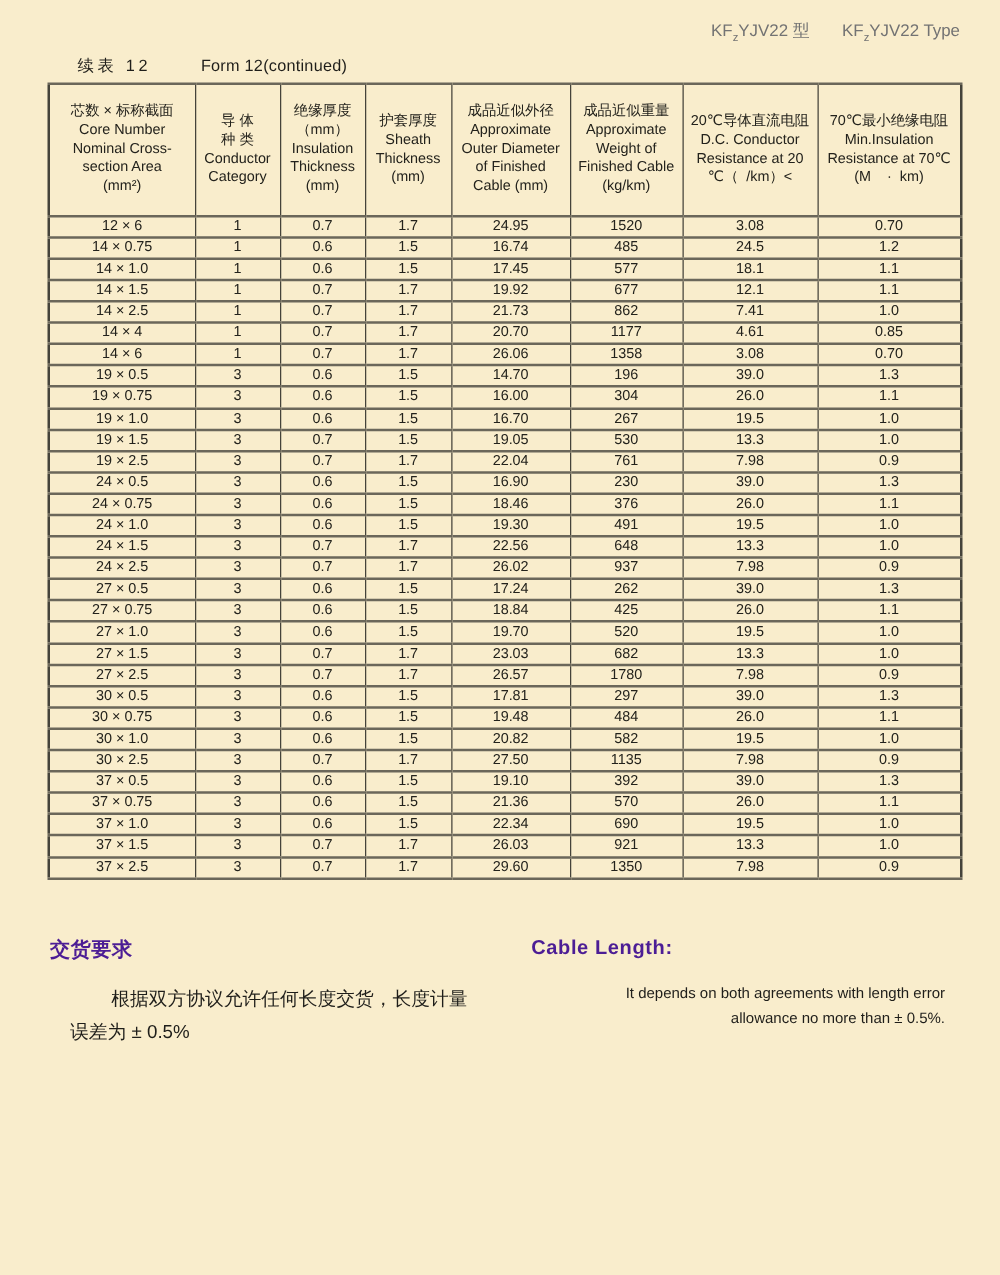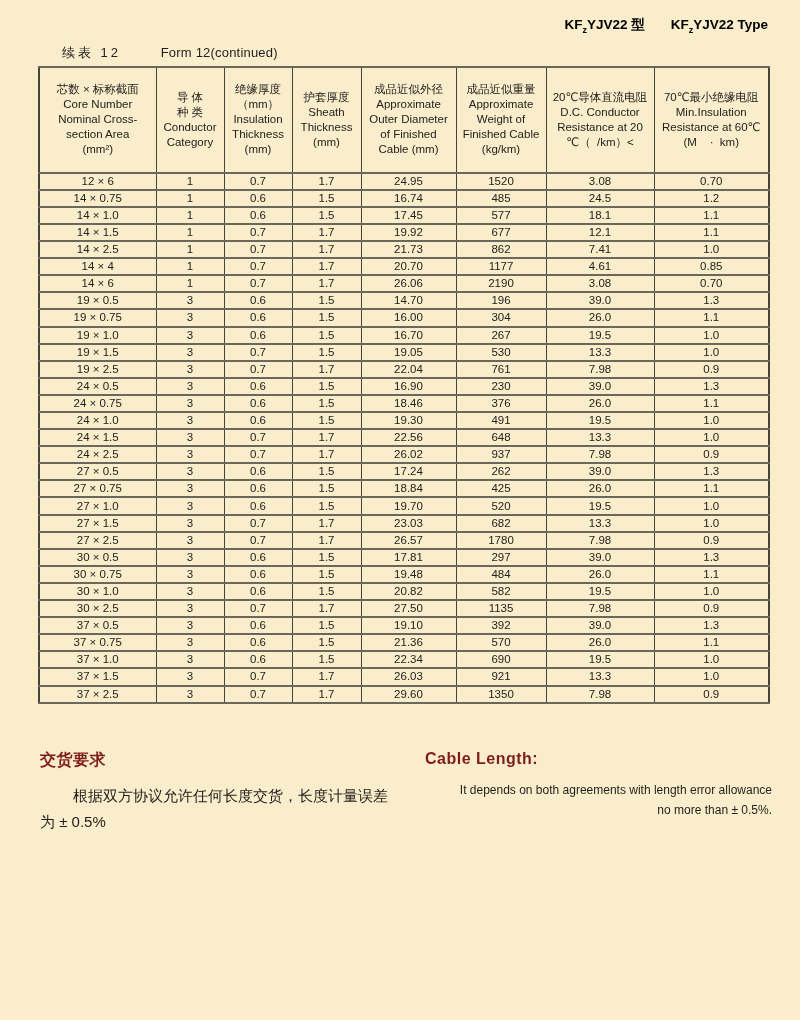--- a/index.html
+++ b/index.html
@@ -7,23 +7,23 @@
     width:800px; height:1020px;
     background:#f9edcc;
     font-family:"Liberation Sans","DejaVu Sans",sans-serif;
     color:#1f1e1a;
     position:relative;
     overflow:hidden;
   }
   .doc-header { margin:16px 32px 0 38px; width:730px; }
   .model-line {
     text-align:right;
-    font-weight:bold;
+    font-weight:normal;
     font-size:13.5px;
-    color:#000000;
+    color:#737373;
   }
   .model-line .model { white-space:pre; }
   .model-line .model + .model { margin-left:26px; }
   .model-line sub { font-size:9px; }
   .form-caption {
     margin-top:9px;
     font-size:13px;
     padding-left:24px;
   }
   .form-caption .cn { letter-spacing:3px; }
@@ -59,24 +59,24 @@
     line-height:13px;
     color:#23221c;
     white-space:pre;
   }
 
   .notes { display:flex; margin:46px 28px 0 40px; }
   .note-block h3 {
     margin:0 0 12px 0;
     font-size:16px;
     font-weight:bold;
-    color:#7f1d1d;
+    color:#4c1d95;
     letter-spacing:0.5px;
   }
-  .note-block p { margin:0; }
+  .note-block p { margin:16px; }
   .note-left { width:352px; }
   .note-left p {
     font-size:15px;
     line-height:1.75;
     text-indent:2.2em;
   }
   .note-right { margin-left:33px; flex:1; }
   .note-right p {
     font-size:12px;
     line-height:1.7;
@@ -152,21 +152,21 @@
         </th>
         <th>
           <div class="hl">20℃导体直流电阻</div>
           <div class="hl">D.C. Conductor</div>
           <div class="hl">Resistance at 20</div>
           <div class="hl">℃（  /km）&lt;</div>
         </th>
         <th>
           <div class="hl">70℃最小绝缘电阻</div>
           <div class="hl">Min.Insulation</div>
-          <div class="hl">Resistance at 60℃</div>
+          <div class="hl">Resistance at 70℃</div>
           <div class="hl">(M    ·  km)</div>
         </th>
       </tr>
   </thead>
   <tbody id="table-body">
       <tr>
         <td>12 × 6</td>
         <td>1</td>
         <td>0.7</td>
         <td>1.7</td>
@@ -224,21 +224,21 @@
         <td>1177</td>
         <td>4.61</td>
         <td>0.85</td>
       </tr>
       <tr>
         <td>14 × 6</td>
         <td>1</td>
         <td>0.7</td>
         <td>1.7</td>
         <td>26.06</td>
-        <td>2190</td>
+        <td>1358</td>
         <td>3.08</td>
         <td>0.70</td>
       </tr>
       <tr>
         <td>19 × 0.5</td>
         <td>3</td>
         <td>0.6</td>
         <td>1.5</td>
         <td>14.70</td>
         <td>196</td>

